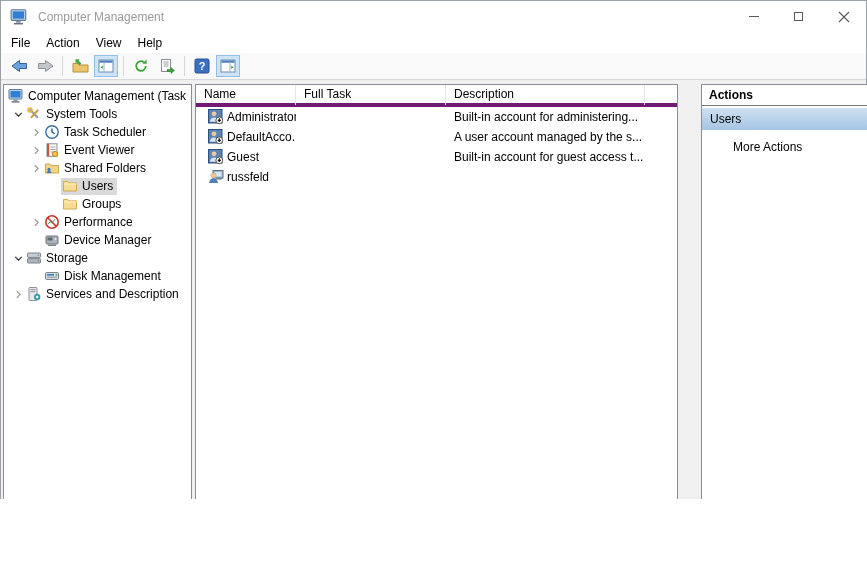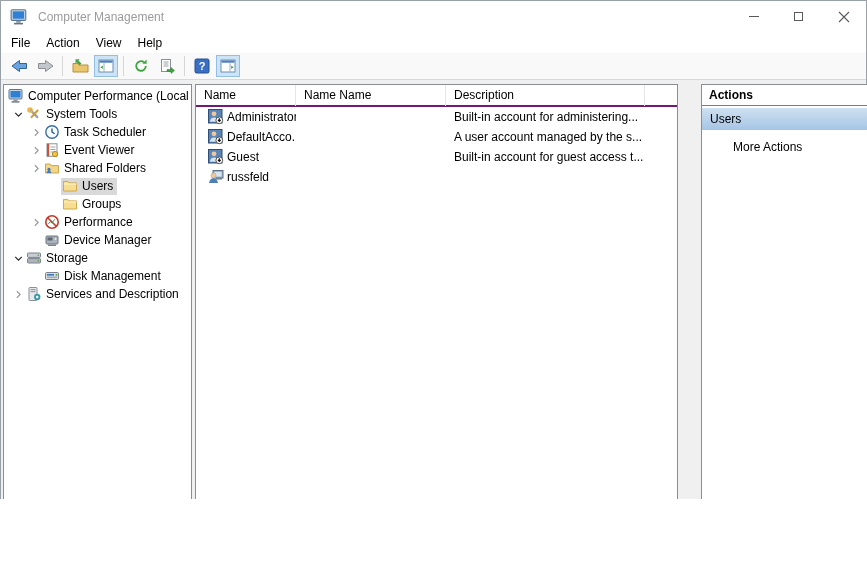--- a/index.html
+++ b/index.html
@@ -47,21 +47,21 @@
   .t-label { margin-left:4px; }
 
   
   .hscroll { position:absolute; left:0; right:0; bottom:0; height:17px; background:#f0f0f0;
              display:flex; align-items:center; }
   .hs-arrow { width:16px; height:17px; display:flex; align-items:center; justify-content:center; }
   .hs-thumb { position:absolute; left:16px; width:147px; top:0; height:17px; background:#cdcdcd; }
   .hs-right { margin-left:auto; }
 
   
-  .list-header { display:flex; height:22px; align-items:center; background:#fff; border-bottom:2px solid #701a75; }
+  .list-header { display:flex; height:22px; align-items:center; background:#fff; border-bottom:4px solid #701a75; }
   .lh-cell { height:22px; line-height:22px; padding-left:8px; border-right:1px solid #e6e6e6; overflow:hidden; white-space:nowrap; }
   .list-row { display:flex; height:20px; align-items:center; white-space:nowrap; }
   .lr-cell { overflow:hidden; white-space:nowrap; display:flex; align-items:center; }
   .lr-name { padding-left:12px; }
   .lr-name .t-label { margin-left:3px; }
   .lr-desc,.lr-full { padding-left:8px; }
 
   
   .actions-title { height:21px; line-height:21px; font-weight:bold; padding-left:7px;
                    border-bottom:1px solid #777c82; background:#fff; }
@@ -202,21 +202,21 @@
               <span style="display:inline-block;width:0px"></span>
               <span class="t-sel">
                 <span class="icon">
                   <svg width="16" height="16" viewBox="0 0 16 16">
                     <rect x="1" y="1.5" width="13" height="9.5" rx="1" fill="#c3d4e2" stroke="#5a7794"></rect>
                     <rect x="2.5" y="3" width="10" height="6.5" fill="#2f7fd4"></rect>
                     <rect x="5.5" y="11.5" width="4" height="1.6" fill="#8a97a5"></rect>
                     <rect x="3.5" y="13.2" width="8" height="1.4" fill="#67727e"></rect>
                   </svg>
                 </span>
-                <span class="t-label">Computer Performance (Local</span>
+                <span class="t-label">Computer Management (Task</span>
               </span>
             </div>
             <div class="tree-row">
               <span style="display:inline-block;width:5px"></span>
               <span class="t-ch">
                 <svg width="13" height="13" viewBox="0 0 16 16">
                   <path d="M4 6l4 4 4-4" fill="none" stroke="#2b2b2b" stroke-width="1.5"></path>
                 </svg>
               </span>
               <span class="t-sel">
@@ -409,21 +409,21 @@
             <svg width="8" height="9" viewBox="0 0 8 9">
                 <path d="M2.5 1L6 4.5 2.5 8" fill="none" stroke="#444" stroke-width="1.6"></path>
               </svg>
           </span>
         </div>
       </div>
 
       <div class="pane list-pane">
         <div class="list-header" id="list-header">
             <span class="lh-cell" style="width:100px">Name</span>
-            <span class="lh-cell" style="width:150px">Name Name</span>
+            <span class="lh-cell" style="width:150px">Full Task</span>
             <span class="lh-cell" style="width:199px">Description</span>
             <span class="lh-cell" style="flex:1;border-right:none"></span>
           </div>
         <div id="list-rows">
             <div class="list-row">
               <span class="lr-cell lr-name" style="width:100px">
                 <span class="icon">
                   <svg width="16" height="16" viewBox="0 0 16 16">
                     <rect x="0.5" y="0.5" width="13.5" height="13.5" fill="#5c84b4" stroke="#2e4f7a"></rect>
                     <circle cx="6" cy="4.8" r="2.4" fill="#f0c89c"></circle>

